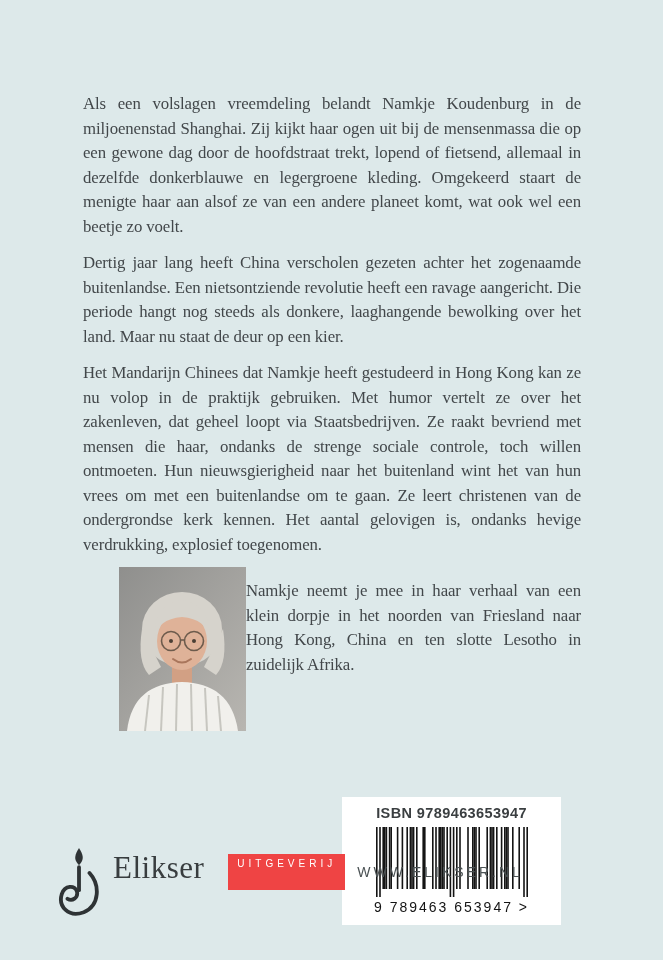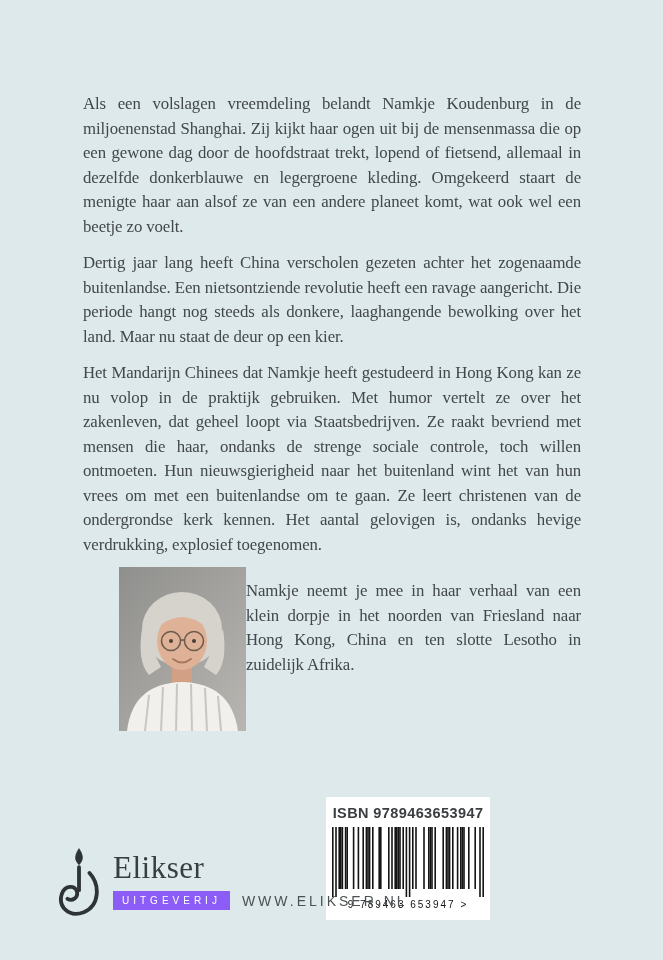--- a/index.html
+++ b/index.html
@@ -14,50 +14,50 @@
     position:absolute;left:83px;top:80px;width:498px;
     font-size:16.8px;line-height:24.5px;letter-spacing:-0.1px;
     text-align:justify;color:#42474a;
   }
   .blurb p{margin:12px 0 10px 0;font-family:Liberation Serif, serif;}
   .photo-row{display:flex;margin-top:10px;padding-left:36px;}
   .photo{width:127px;height:164px;flex:0 0 auto;overflow:hidden;}
   .note{margin:0 0 0 15px;width:356px;text-align:justify;}
 
   .isbn-box{
-    position:absolute;left:326px;top:797px;width:164px;
+    position:absolute;left:342px;top:797px;width:219px;
     background:#ffffff;text-align:center;padding:8px 0 10px 0;
   }
   .isbn-label{
     font-size:14.5px;font-weight:bold;letter-spacing:0.4px;
     color:#3a3e40;margin-bottom:6px;
   }
   .barcode{display:block;margin:0 auto;}
   .barcode rect{fill:#141414;}
   .isbn-digits{
-    font-size:10px;letter-spacing:2px;color:#141414;margin-top:2px;
+    font-size:14px;letter-spacing:2px;color:#141414;margin-top:2px;
     white-space:nowrap;
   }
 
   .publisher{
     position:absolute;left:57px;top:846px;
     display:flex;align-items:flex-start;
   }
   .mark{margin-right:12px;}
-  .pub-text{display:flex;flex-direction:column;justify-content:flex-end;padding-top:6px;}
+  .pub-text{display:flex;flex-direction:row;justify-content:flex-end;padding-top:6px;gap:24px;}
   .pub-name{
     font-family:"Liberation Serif", serif;
     font-size:31px;line-height:1;color:#383d3f;letter-spacing:0.5px;
     margin-bottom:8px;
   }
   .pub-row{display:flex;align-items:center;}
   .pub-tag{
-    background:#8b5cf6;color:#ffffff;
+    background:#ef4444;color:#ffffff;
     font-size:10px;letter-spacing:4px;
-    padding:4px 9px 4px 9px;
+    padding:4px 9px 21px 9px;
   }
   .pub-web{
     font-size:14px;letter-spacing:3px;color:#4b5254;margin-left:12px;
   }
 </style>
 </head>
 <body>
 
 <div class="cover">
 

